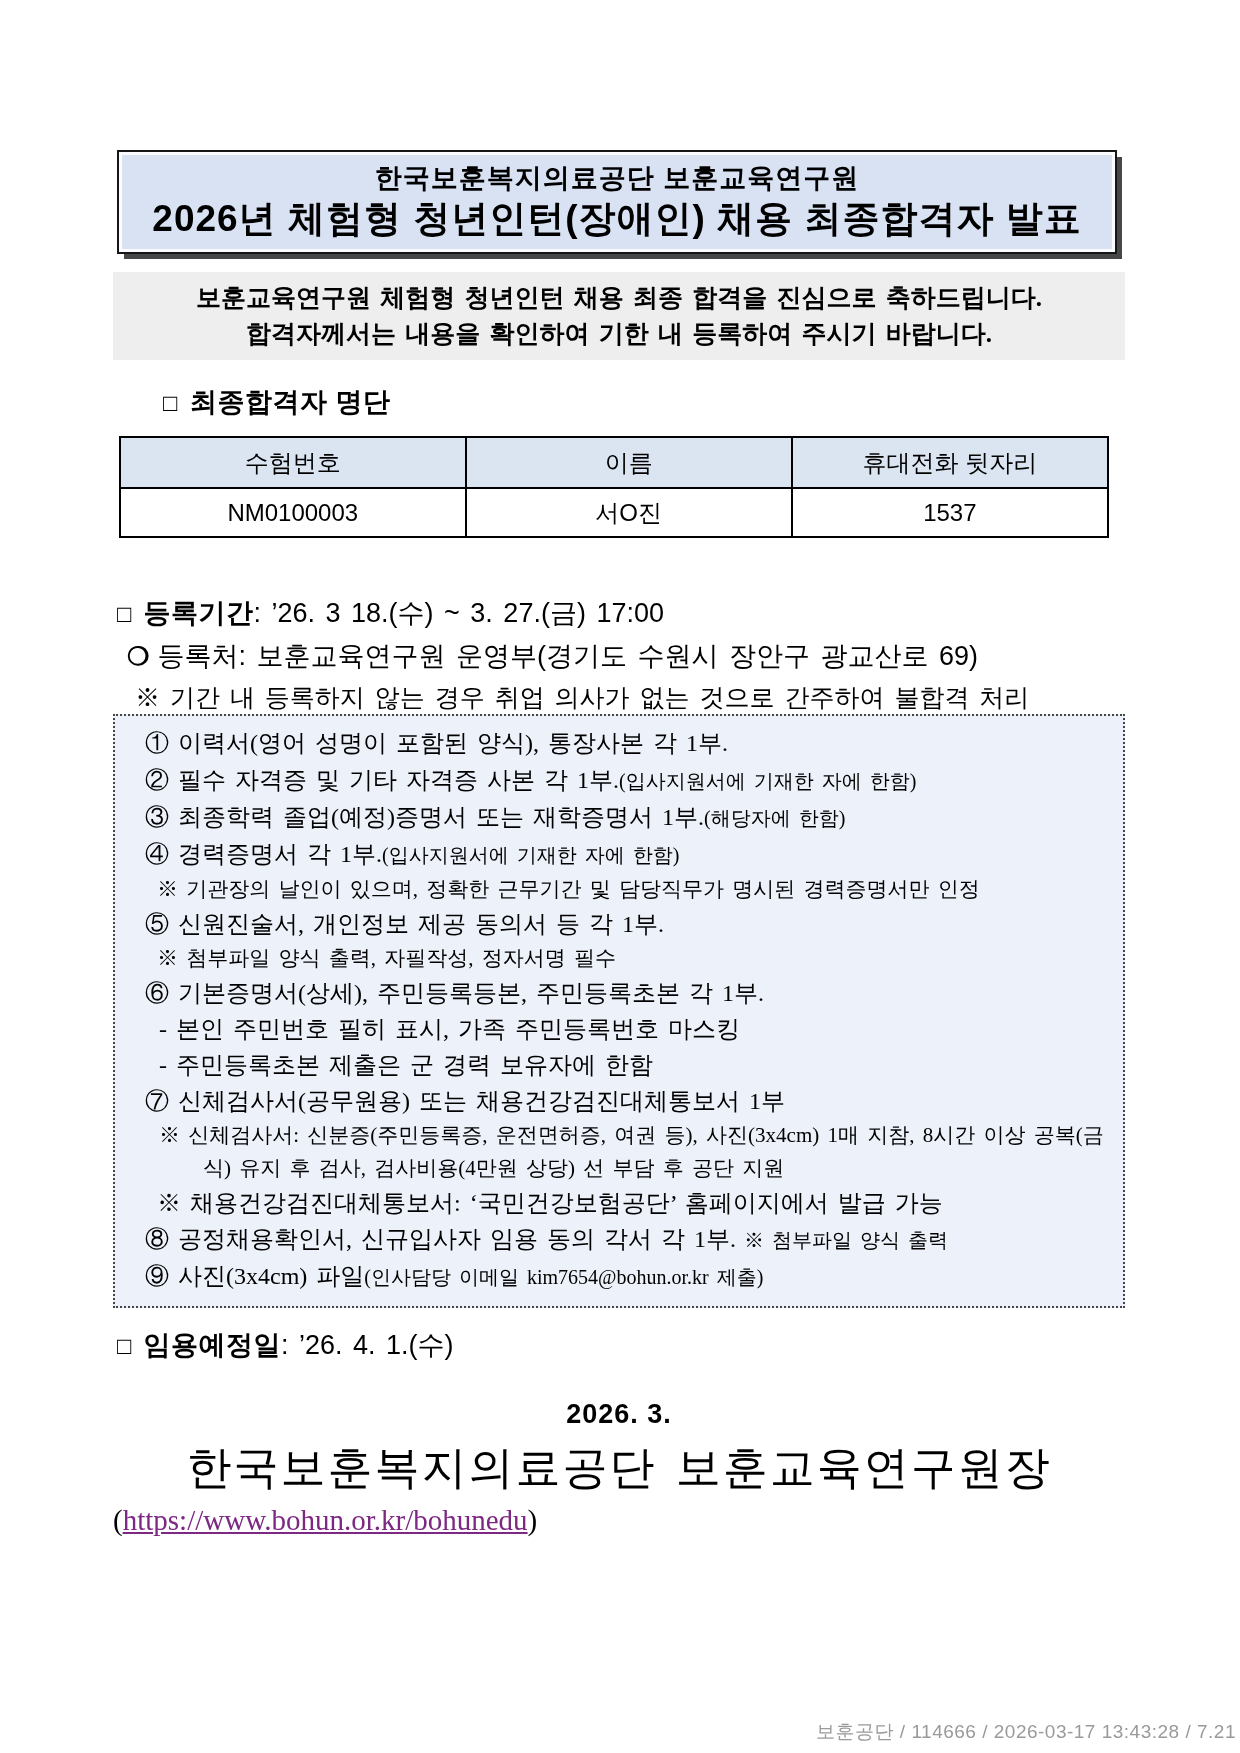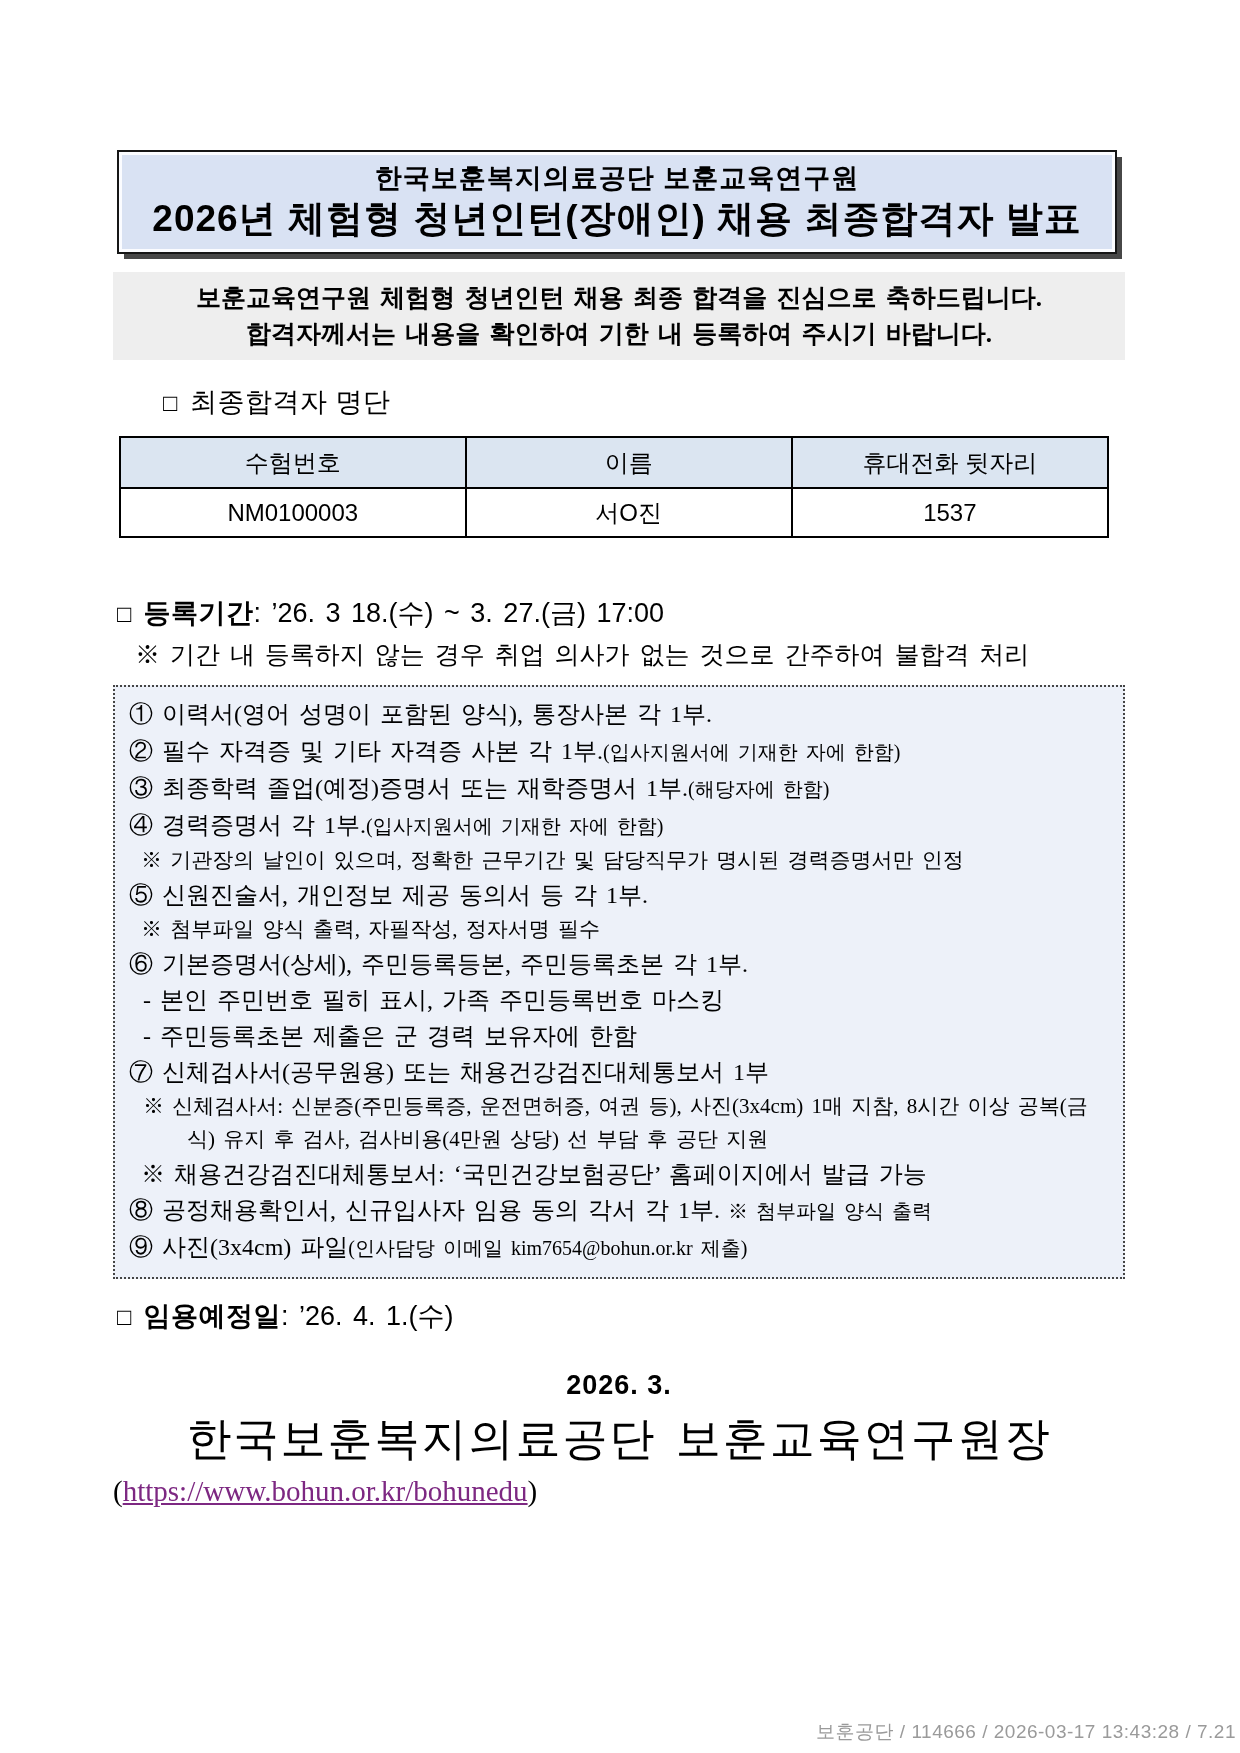--- a/index.html
+++ b/index.html
@@ -32,21 +32,21 @@
     text-align: center;
     padding: 8px 0 8px 0;
     font-family: "Liberation Serif", serif;
     font-weight: bold;
     font-size: 25px;
     line-height: 36px;
     word-spacing: 3px;
   }
 
   
-  .sec-heading { margin: 24px 0 0 4px; font-size: 27px; font-weight: normal; letter-spacing: 0.5px; padding-left: 46px; }
+  .sec-heading { margin: 24px 0 0 4px; font-size: 27px; font-weight: bold; letter-spacing: 0.5px; padding-left: 46px; }
   .sec-heading .marker { font-size: 24px; margin-right: 12px; }
 
   
   table.results {
     border-collapse: collapse;
     width: 990px;
     margin: 16px 0 0 6px;
     text-align: center;
     font-size: 24px;
     table-layout: fixed;
@@ -66,24 +66,23 @@
   .line { font-size: 27px; line-height: 31px; word-spacing: 3px; }
   .line .marker { font-size: 24px; margin-right: 12px; }
   .line b { letter-spacing: 0.5px; }
   .reg-period { margin-top: 60px; margin-left: 4px; }
   .reg-place  { margin-top: 12px; margin-left: 14px; }
   .reg-place .circle { font-size: 25px; font-weight: bold; margin-right: 8px; }
   .reg-note   { margin-top: 9px; margin-left: 22px; font-size: 25px; word-spacing: 3px; }
 
   
   .doc-box {
-    margin-top: 14px;
     border: 2px dotted #444;
     background: #edf1f9;
-    padding: 9px 10px 11px 14px;
+    padding: 9px 10px 11px 30px;
     font-family: "Liberation Serif", serif;
     font-size: 24px;
     word-spacing: 3px;
   }
   .doc-line { line-height: 36px; }
   .doc-line .sm { font-size: 20px; }
   .doc-note { font-size: 21px; line-height: 33px; padding-left: 12px; }
   .doc-dash { padding-left: 14px; }
   .doc-star { padding-left: 12px; }
   .doc-wrap {
@@ -142,20 +141,23 @@
         <td>서O진</td>
         <td>1537</td>
       </tr>
     </tbody>
   </table>
 
   <div class="line reg-period">
     <span class="marker">□</span><b>등록기간</b><span>: ’26. 3 18.(수) ~ 3. 27.(금) 17:00</span>
   </div>
 
+  <div class="line reg-place">
+    <span class="circle">❍</span><span>등록처: 보훈교육연구원 운영부(경기도 수원시 장안구 광교산로 69)</span>
+  </div>
 
   <div class="reg-note">※ 기간 내 등록하지 않는 경우 취업 의사가 없는 것으로 간주하여 불합격 처리</div>
 
   <div class="doc-box">
     <div class="doc-line"><span>① 이력서(영어 성명이 포함된 양식), 통장사본 각 1부.</span><span class="sm"></span></div>
     <div class="doc-line"><span>② 필수 자격증 및 기타 자격증 사본 각 1부.</span><span class="sm">(입사지원서에 기재한 자에 한함)</span></div>
     <div class="doc-line"><span>③ 최종학력 졸업(예정)증명서 또는 재학증명서 1부.</span><span class="sm">(해당자에 한함)</span></div>
     <div class="doc-line"><span>④ 경력증명서 각 1부.</span><span class="sm">(입사지원서에 기재한 자에 한함)</span></div>
     <div class="doc-line doc-note"><span>※ 기관장의 날인이 있으며, 정확한 근무기간 및 담당직무가 명시된 경력증명서만 인정</span></div>
     <div class="doc-line"><span>⑤ 신원진술서, 개인정보 제공 동의서 등 각 1부.</span></div>

